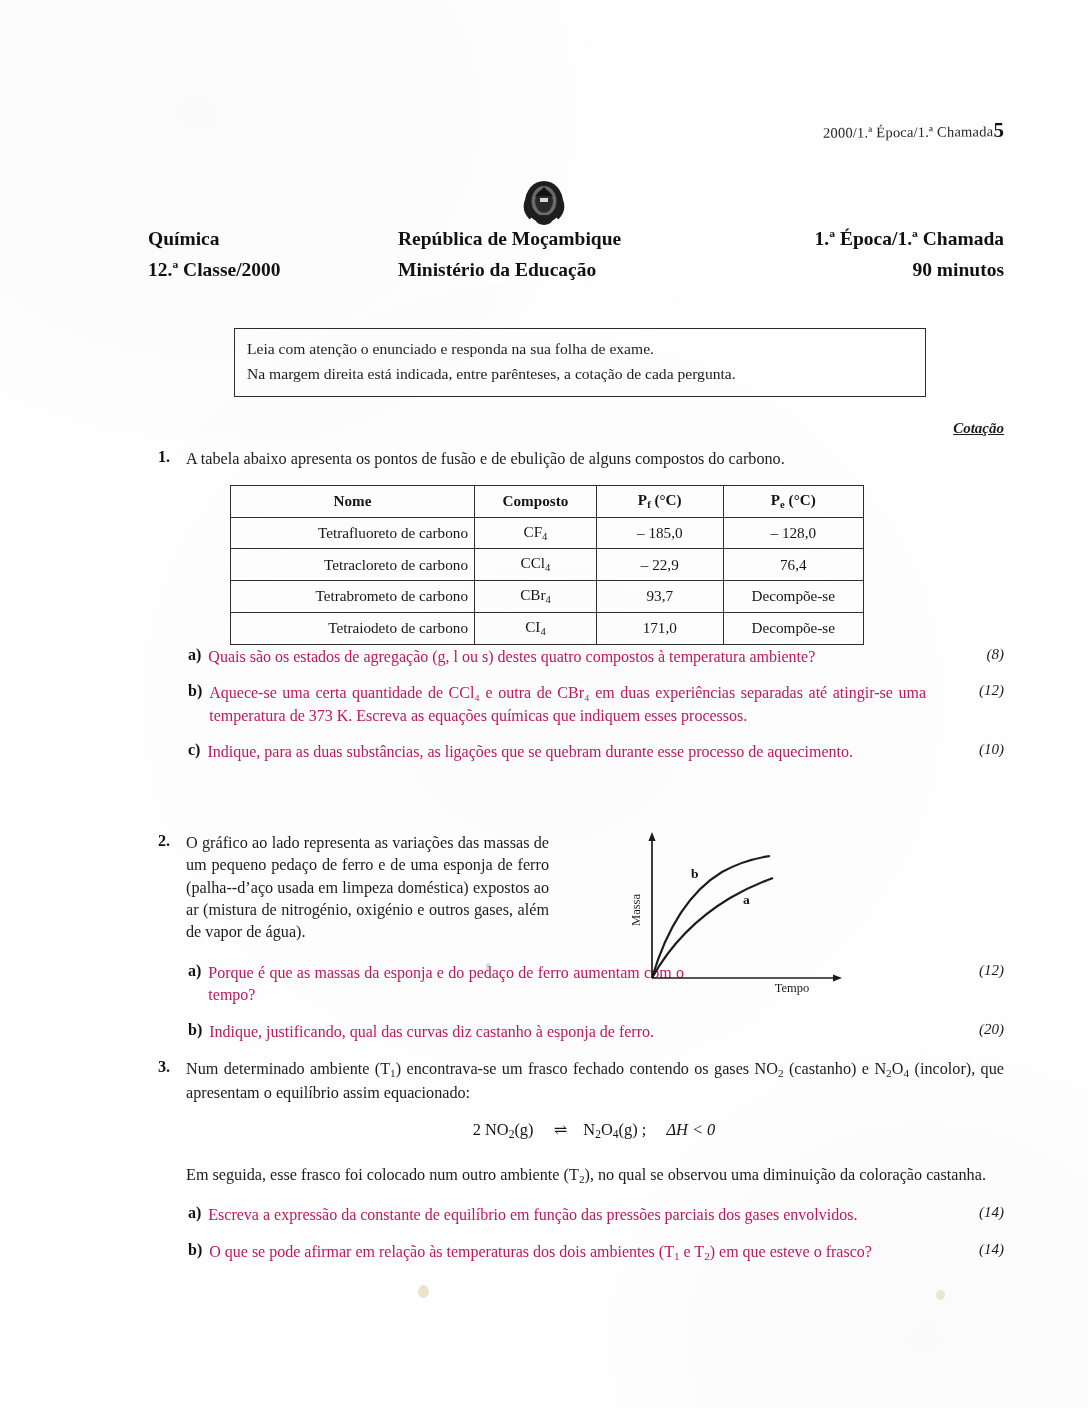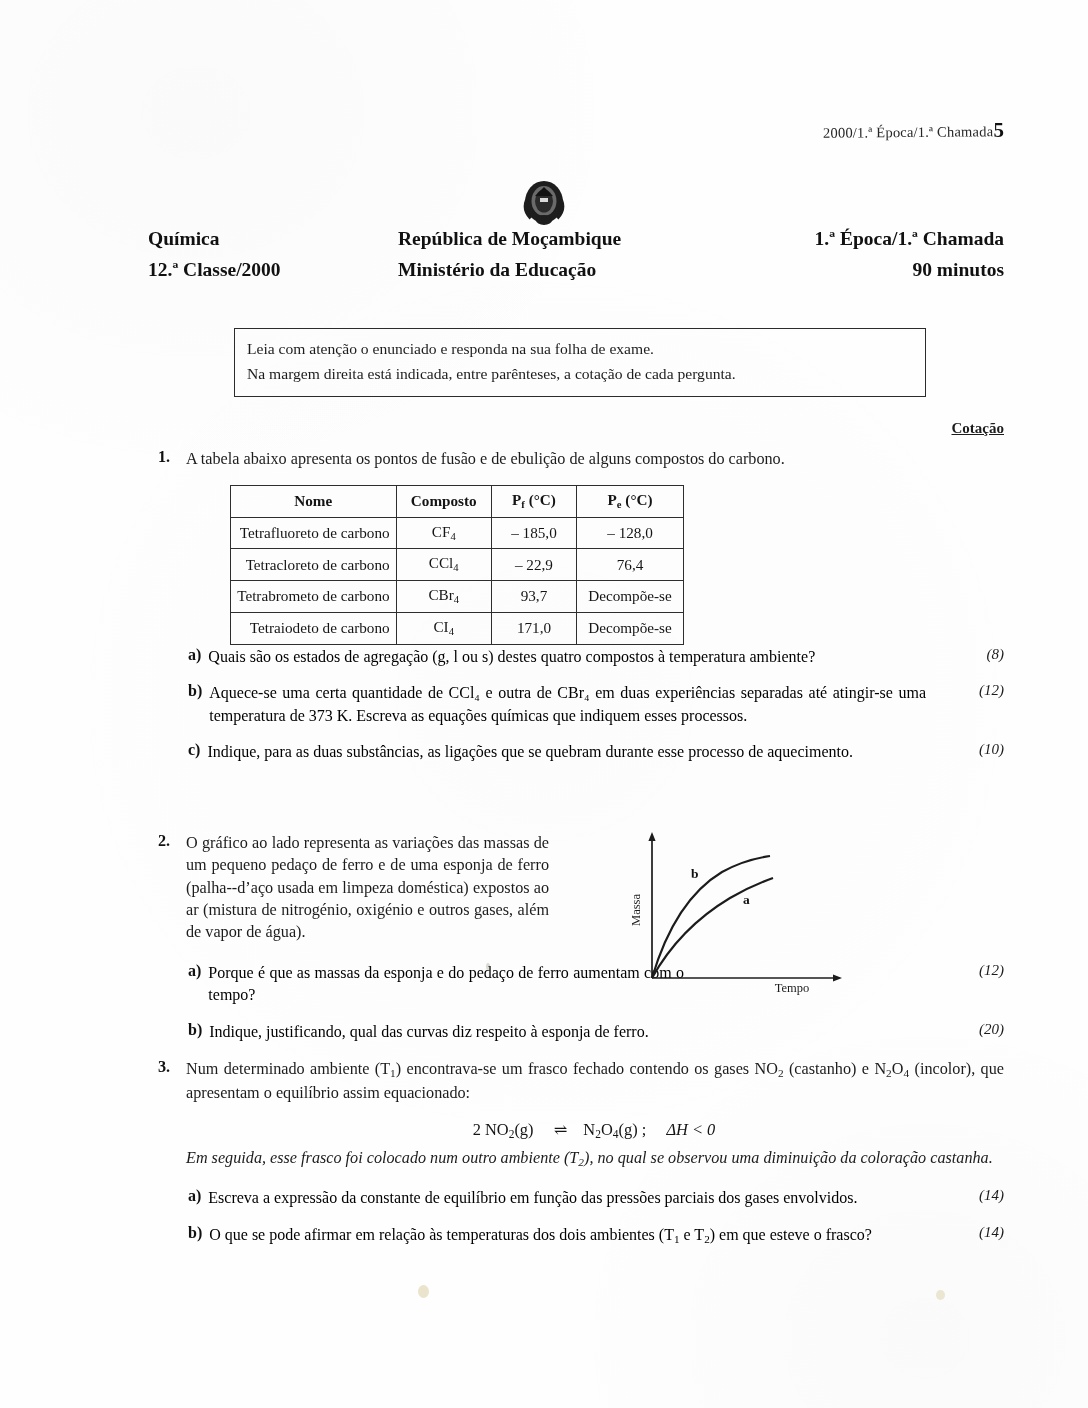--- a/index.html
+++ b/index.html
@@ -102,20 +102,21 @@
     color: #1c1c1c;
   }
   .instruction-box p:last-child { margin-bottom: 0; }
 
   
   .cotacao-label {
     position: absolute;
     top: 420px;
     right: 84px;
     font-size: 15px;
+    font-style: italic;
     font-weight: bold;
     text-decoration: underline;
     color: #1c1c1c;
   }
 
   
   .question {
     position: absolute;
     left: 158px;
     right: 84px;
@@ -149,42 +150,42 @@
   }
   .sub-label {
     font-weight: bold;
     font-size: 16px;
     color: #111;
     flex: 0 0 auto;
   }
   .sub-text {
     font-size: 16px;
     line-height: 1.4;
-    color: #000000;
+    color: #be185d;
     text-align: justify;
   }
   .marks {
     position: absolute;
     right: 0;
     top: 0;
     font-style: italic;
     font-size: 15px;
     color: #1c1c1c;
     white-space: nowrap;
   }
 
   
   #question-1 { top: 448px; }
 
   
   .data-table {
     position: absolute;
     top: 485px;
     left: 230px;
-    width: 454px;
+    width: 634px;
     border-collapse: collapse;
     font-size: 15.2px;
     color: #141414;
   }
   .data-table th,
   .data-table td {
     border: 1.5px solid #2e2e2e;
     padding: 5px 6px;
     text-align: center;
     line-height: 1.2;
@@ -230,28 +231,27 @@
   #question-3 { top: 1058px; }
   .equation {
     text-align: center;
     font-size: 16.4px;
     margin: 16px 0 0 0;
     padding-left: 26px;
     color: #141414;
   }
   .eq-gap { display: inline-block; width: 16px; }
   .q3-cont {
-    margin-top: 7px;
+    margin-top: 24px;
     padding-left: 28px;
     padding-right: 6px;
     font-size: 16.2px;
     line-height: 1.4;
     text-align: justify;
     color: #1c1c1c;
-    font-style: italic;
   }
   #q3-subitems { margin-top: 16px; }
 
   .var { font-style: italic; }
 
   
   .speck {
     position: absolute;
     background: rgba(120,110,90,0.18);
     border-radius: 50%;
@@ -376,21 +376,21 @@
       <span class="q-text">O gráfico ao lado representa as variações das massas de um pequeno pedaço de ferro e de uma esponja de ferro (palha--d’aço usada em limpeza doméstica) expostos ao ar (mistura de nitrogénio, oxigénio e outros gases, além de vapor de água).</span>
     </div>
     <div id="q2-subitems">
       <div class="subitem">
         <span class="sub-label">a)</span>
         <span class="sub-text">Porque é que as massas da esponja e do pedaço de ferro aumentam com o tempo?</span>
         <span class="marks">(12)</span>
       </div>
       <div class="subitem">
         <span class="sub-label">b)</span>
-        <span class="sub-text">Indique, justificando, qual das curvas diz respeito à esponja de ferro.</span>
+        <span class="sub-text">Indique, justificando, qual das curvas diz castanho à esponja de ferro.</span>
         <span class="marks">(20)</span>
       </div>
     </div>
   </div>
 
   <div class="inline-graph">
     <svg viewBox="0 0 225 165" xmlns="http://www.w3.org/2000/svg">
 
       <line x1="22" y1="150" x2="22" y2="10" stroke="#1c1c1c" stroke-width="1.7"></line>
       <polygon points="22,4 18.4,13 25.6,13" fill="#1c1c1c"></polygon>

